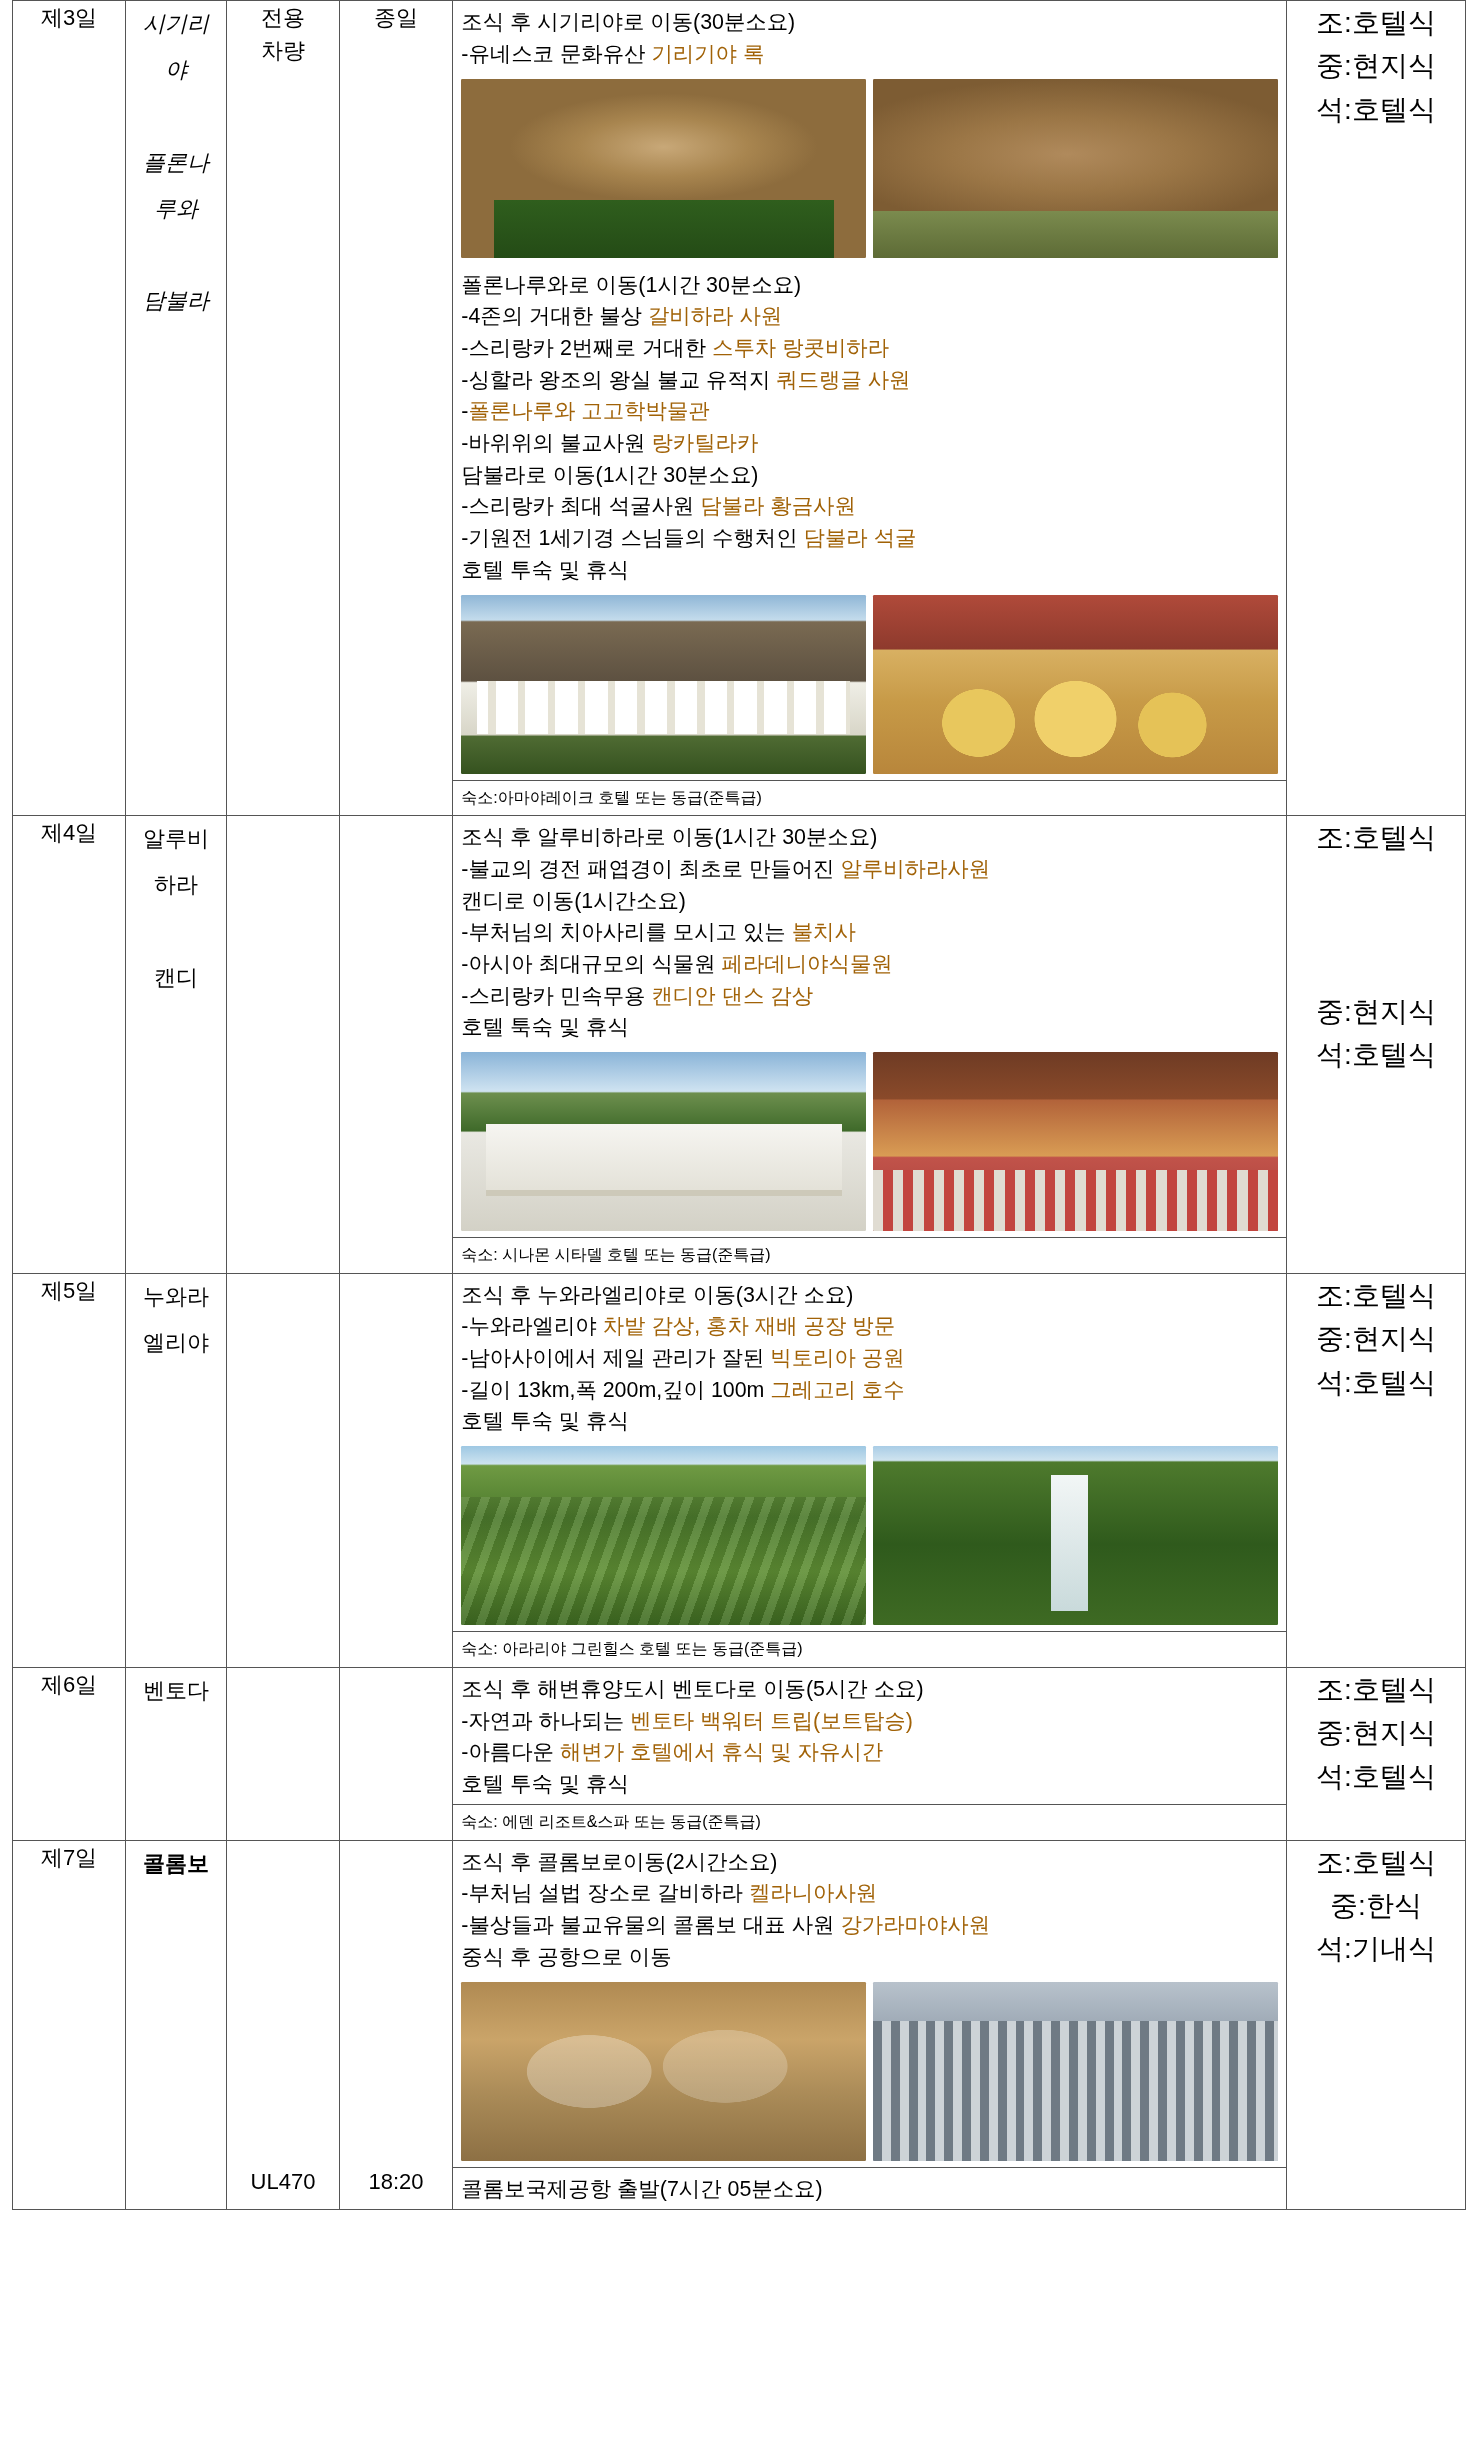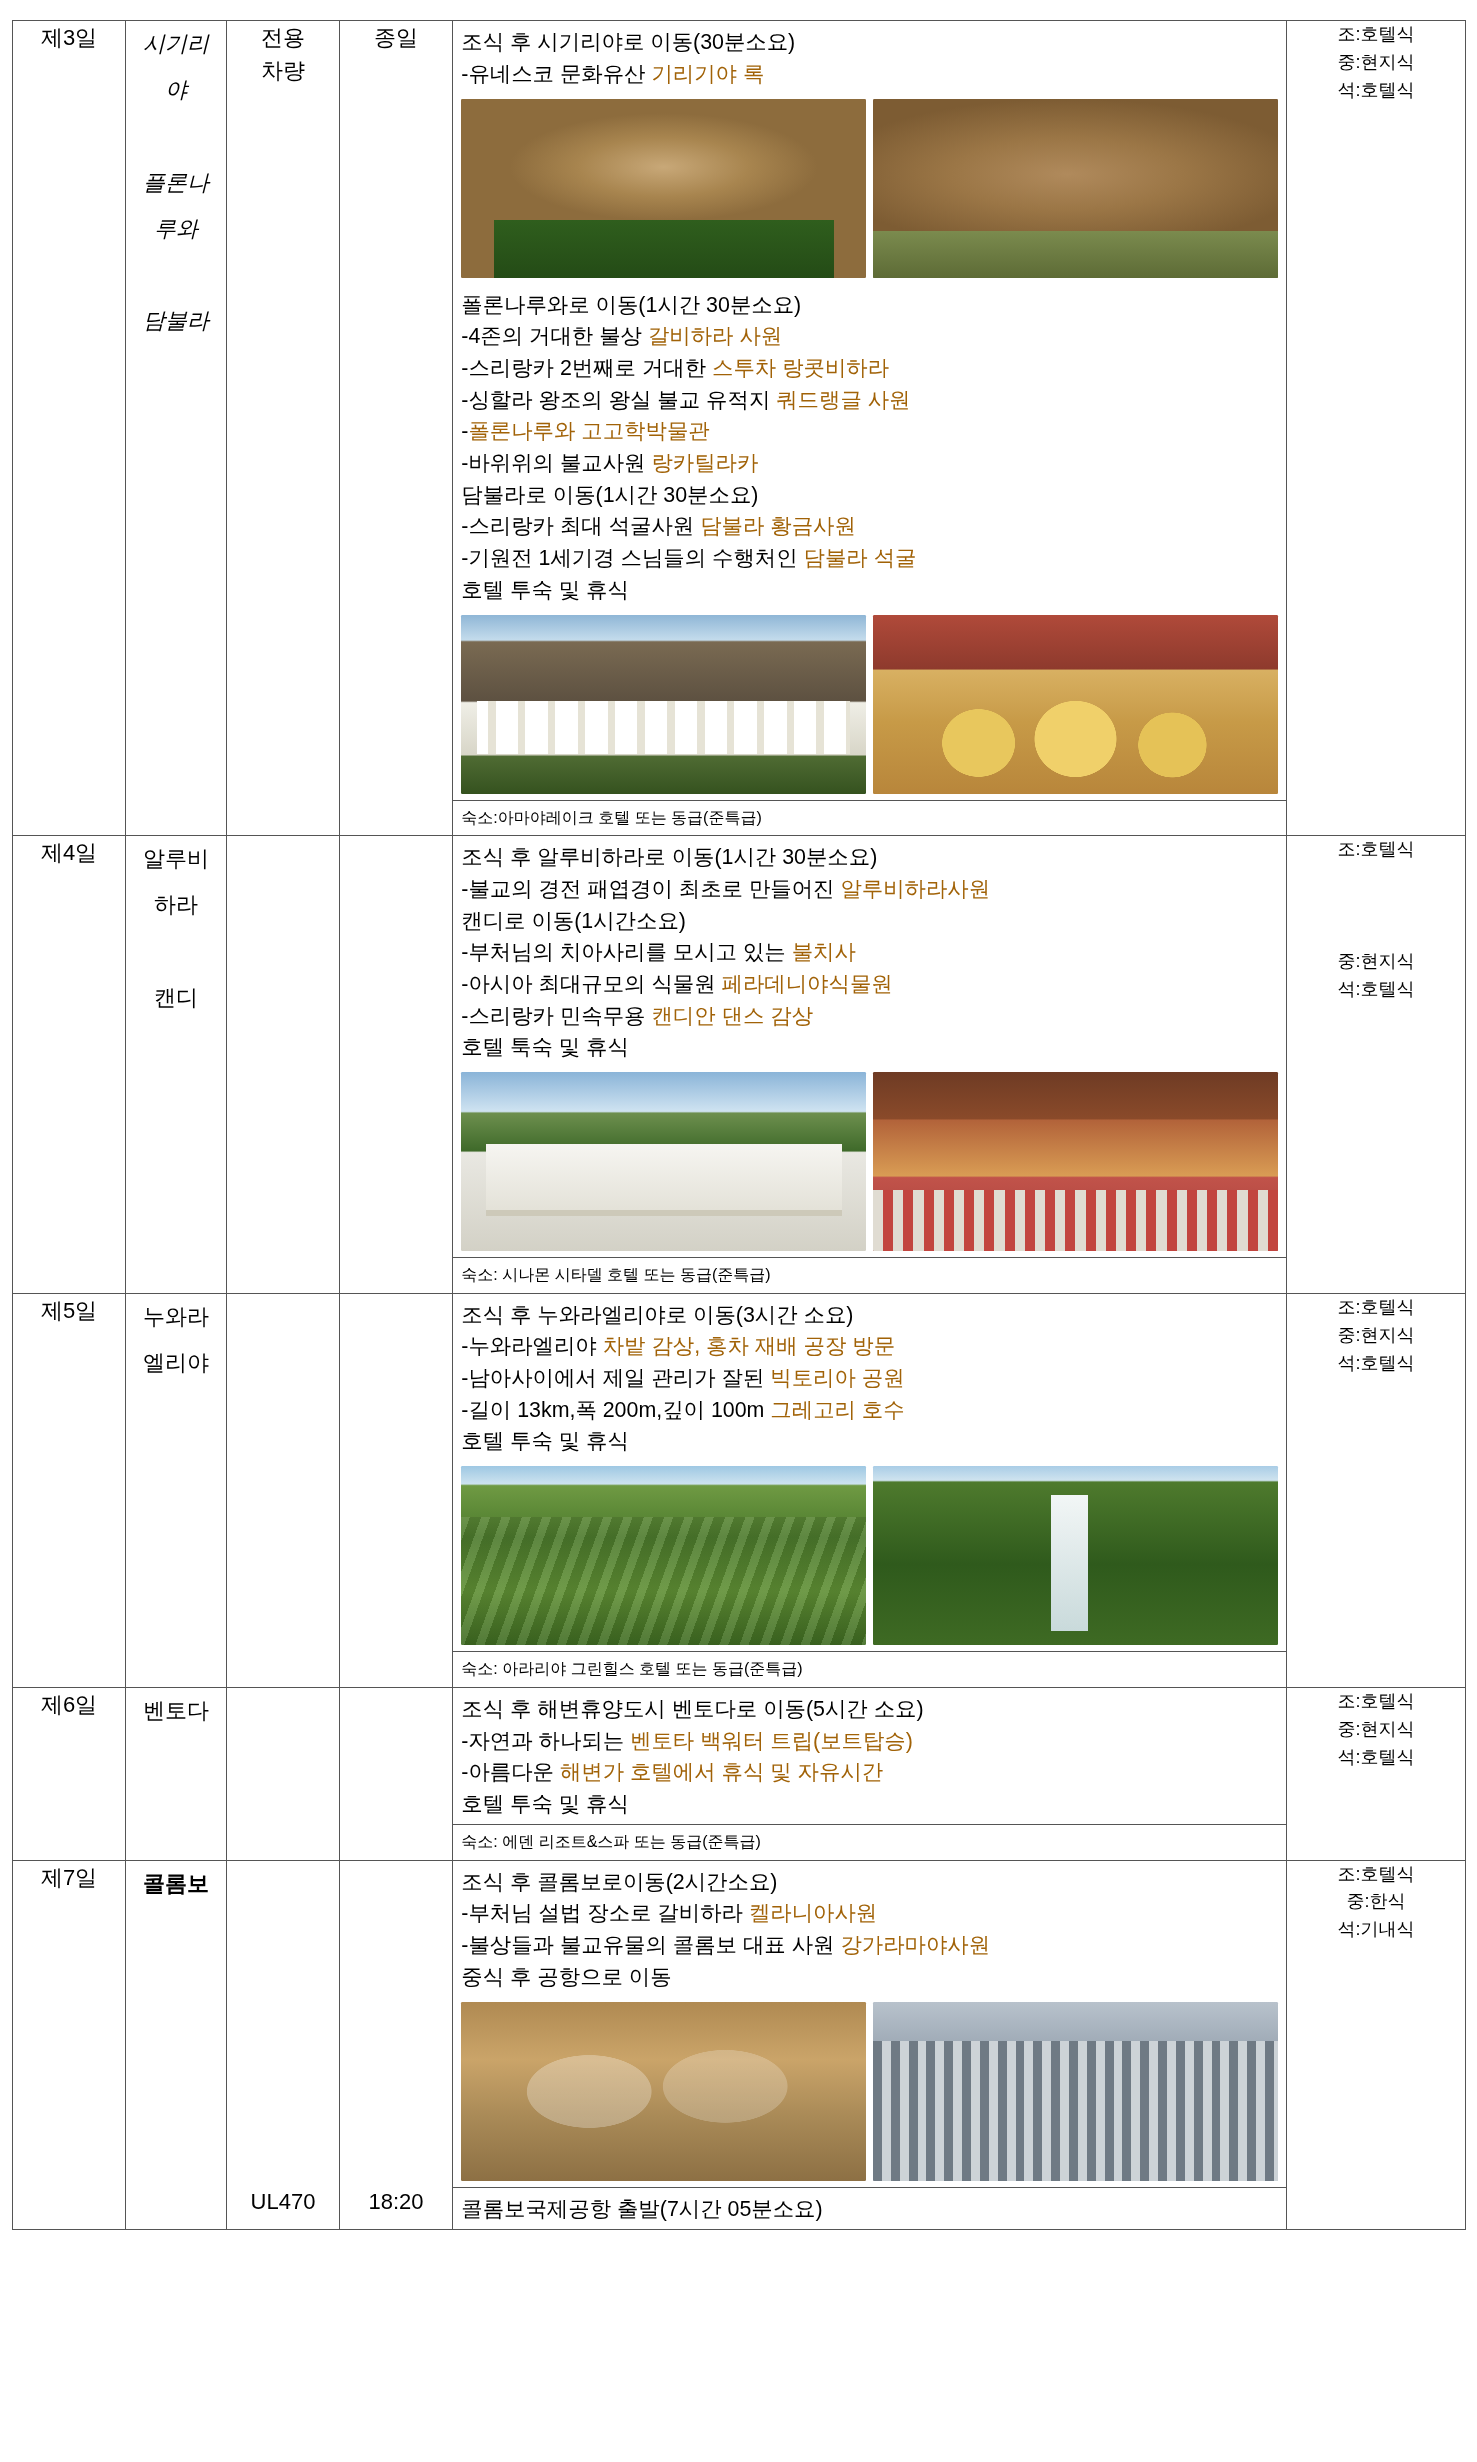--- a/index.html
+++ b/index.html
@@ -3,21 +3,21 @@
 <meta charset="utf-8">
 <style>
   html, body { margin:0; padding:0; background:#ffffff; }
   body {
     font-family: "Liberation Sans", sans-serif;
     width: 1477px;
     color: #000000;
   }
   .sheet {
     width: 1453px;
-    margin: 20px auto 0 auto;
+    margin: 0 auto 0 auto;
   }
   table.itinerary {
     border-collapse: collapse;
     width: 100%;
     table-layout: fixed;
   }
   table.itinerary td {
     border: 1.2px solid #555555;
     vertical-align: top;
     padding: 0;
@@ -40,21 +40,21 @@
   .place-cell {
     text-align: center;
     vertical-align: middle;
     font-size: 22px;
     line-height: 2.1;
     padding: 6px 2.4px;
   }
   .meal-cell {
     text-align: center;
     vertical-align: middle;
-    font-size: 18px;
+    font-size: 28px;
     line-height: 1.55;
     padding: 6px 2.4px;
     white-space: pre-line;
   }
   .meal-cell.spread {
     line-height: 1.55;
   }
   .desc-cell { padding: 0; }
   .desc-inner {
     padding: 6px 8.3px 3.6px 8.3px;

